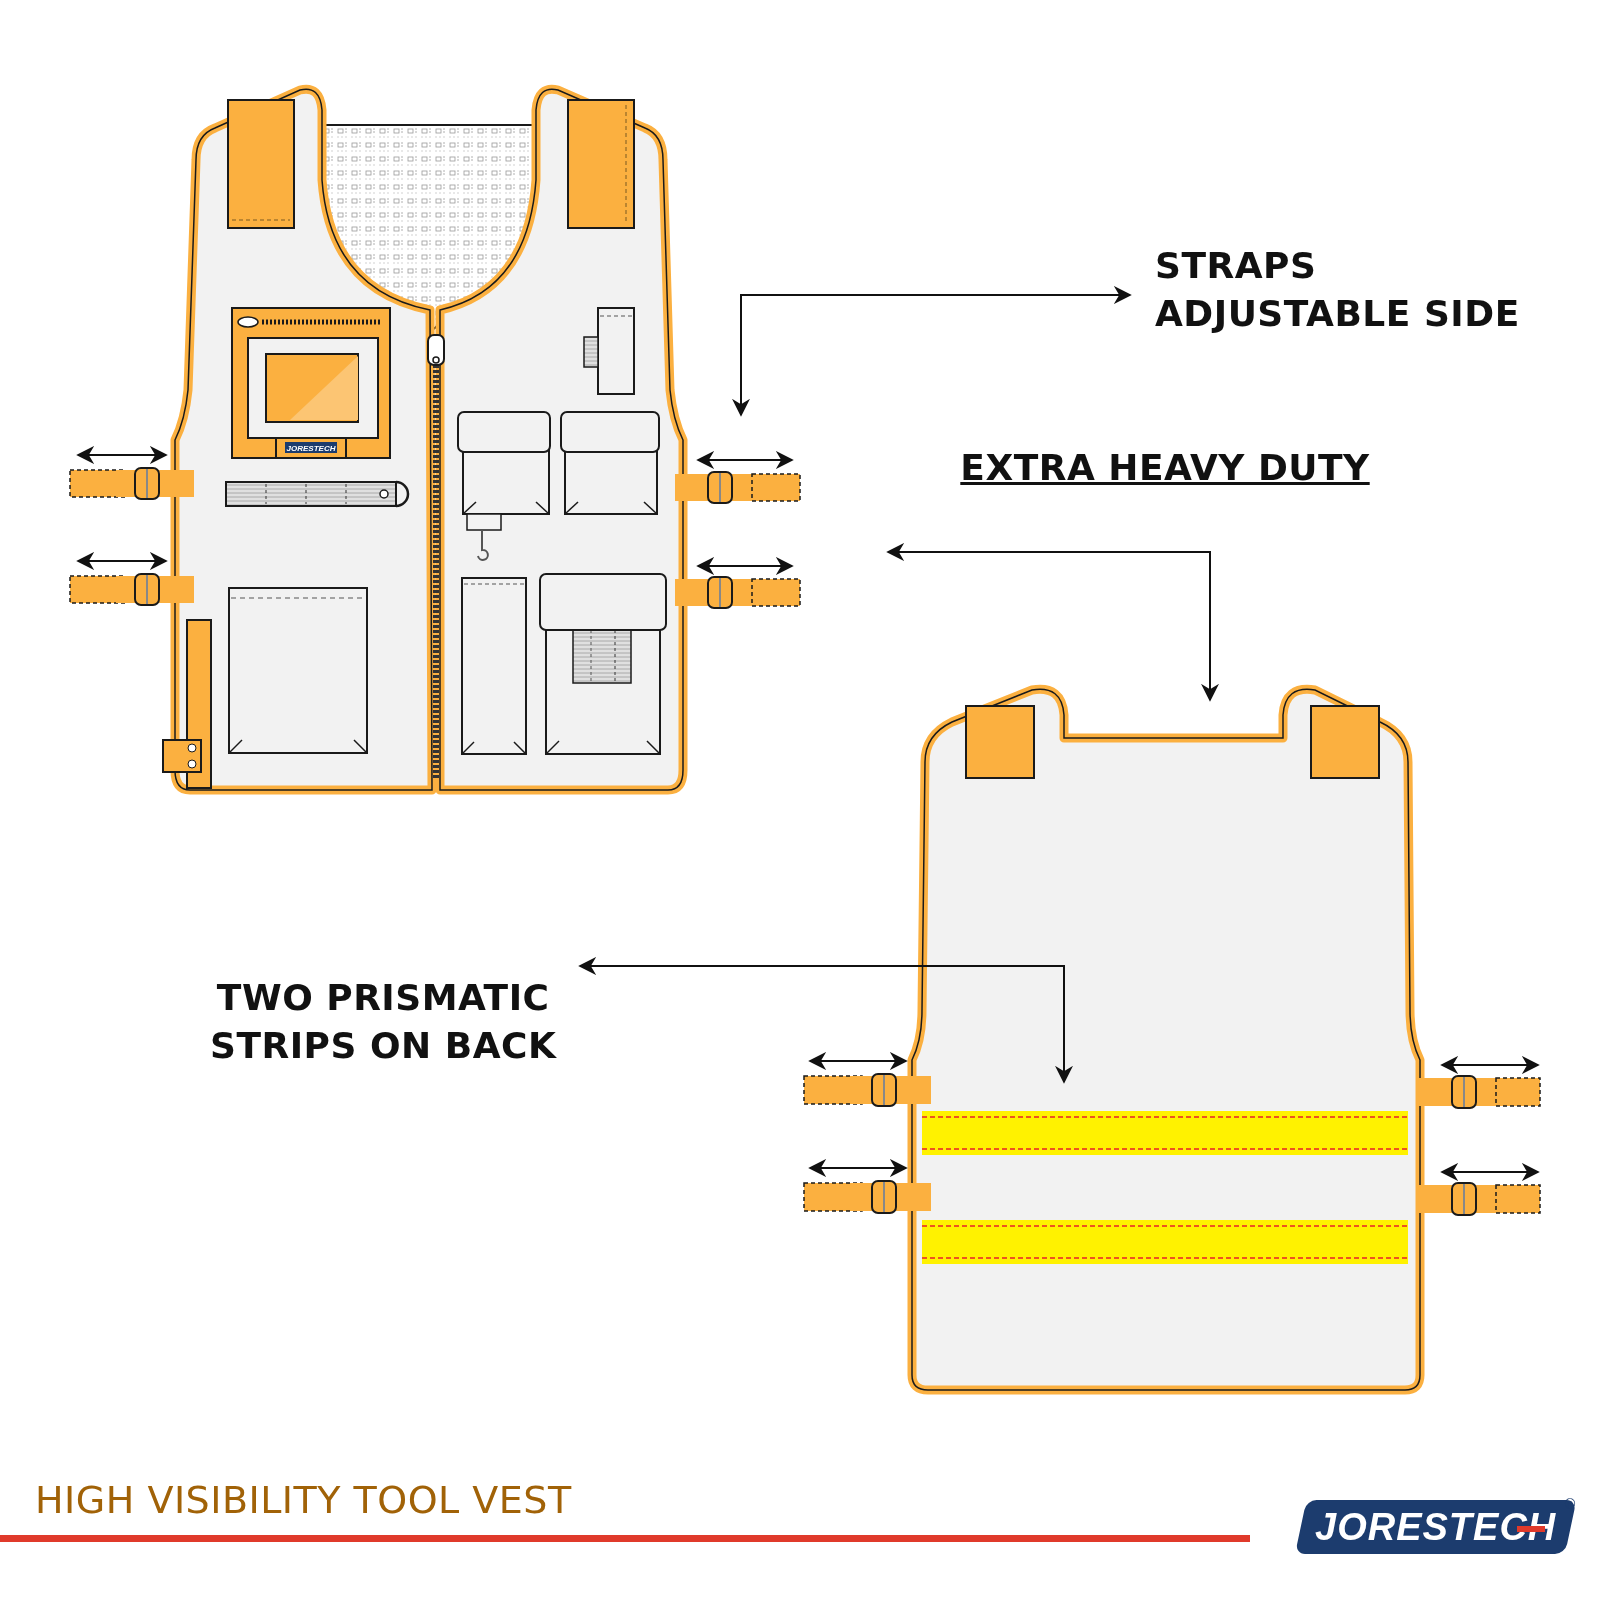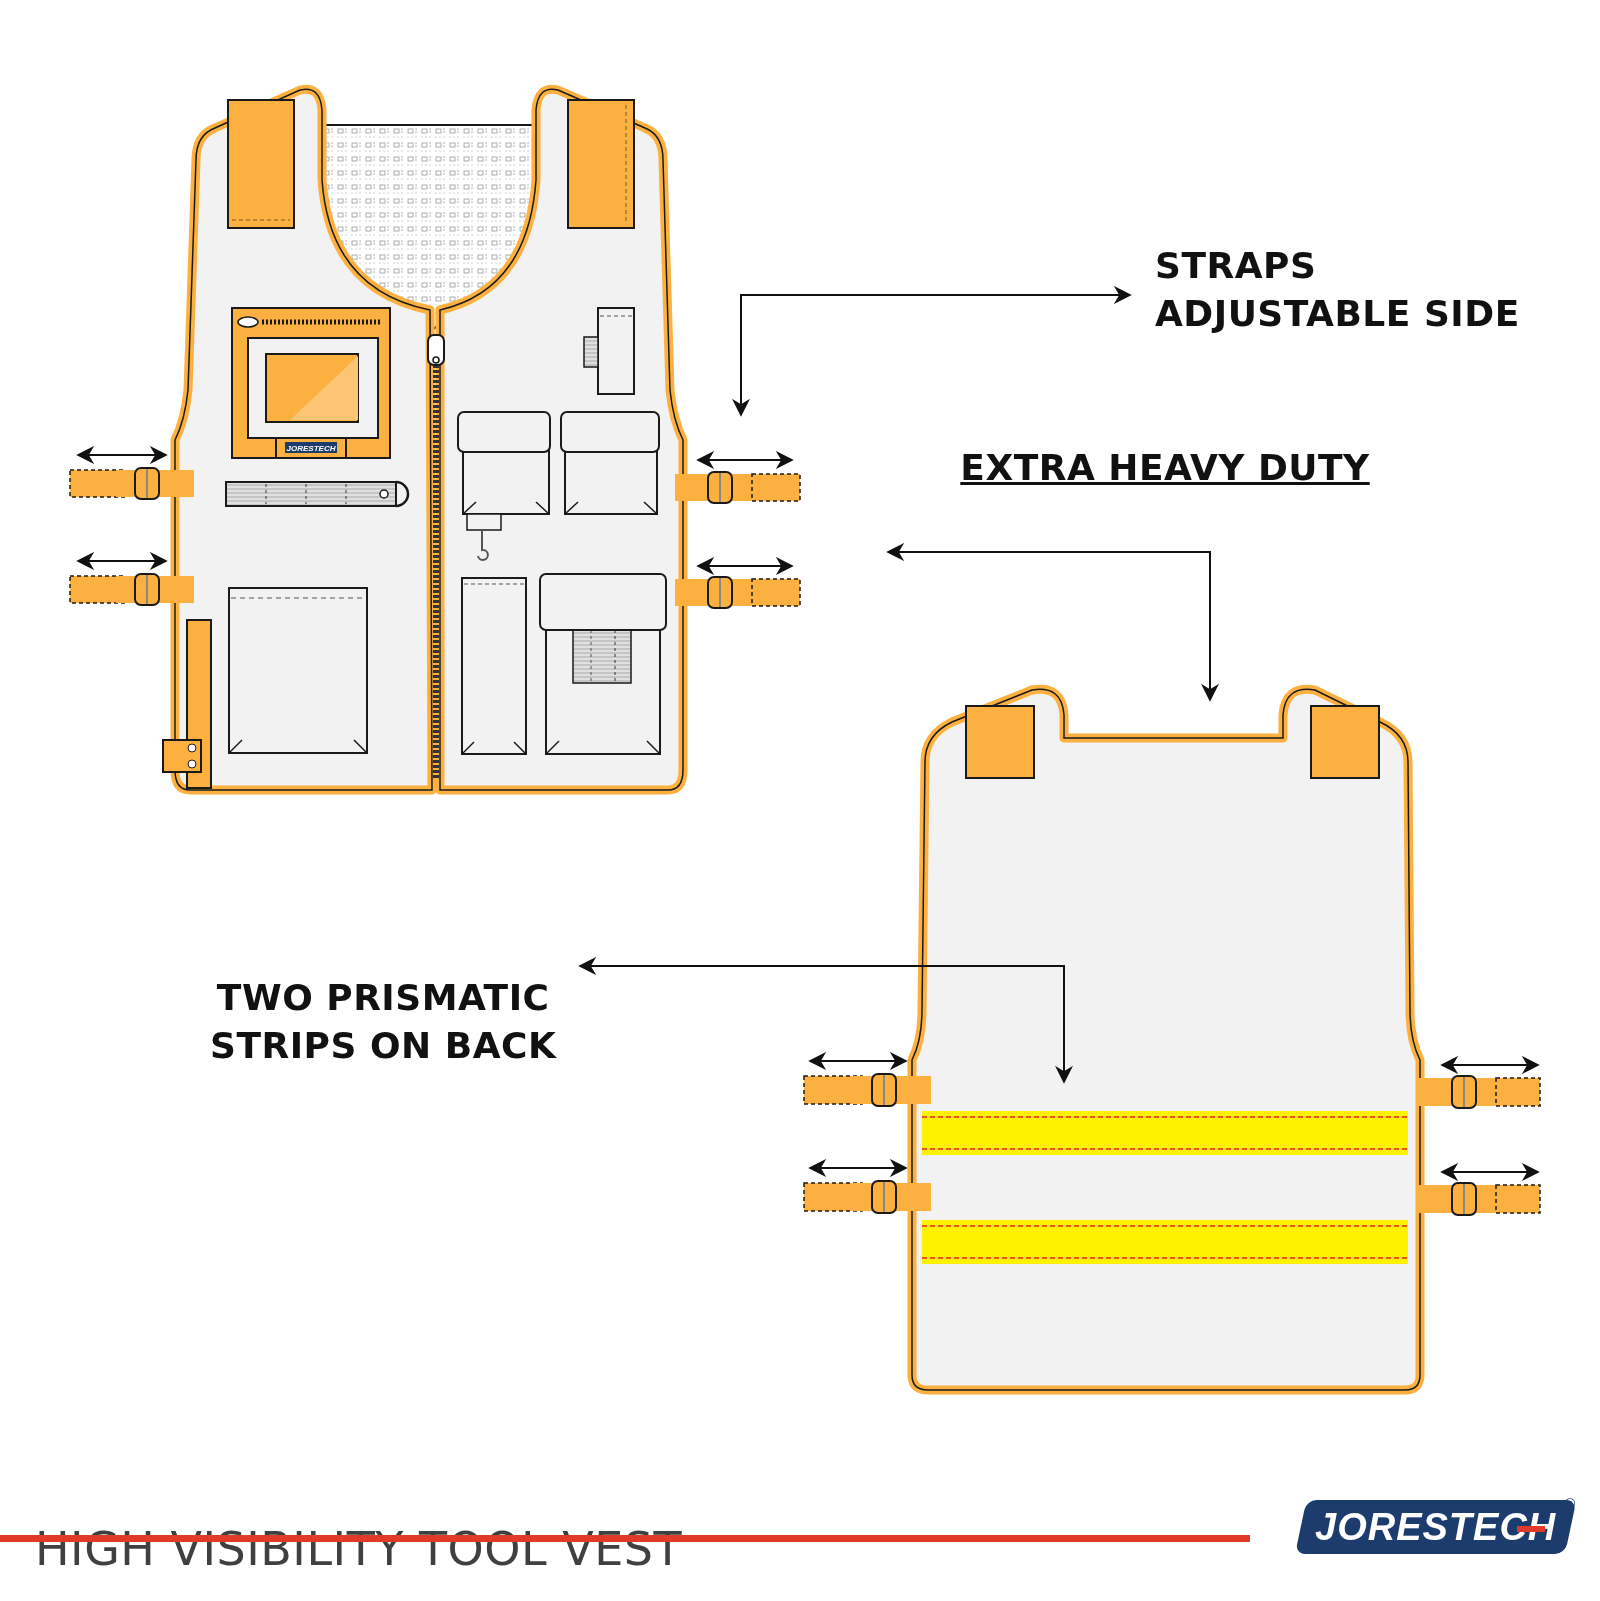--- a/index.html
+++ b/index.html
@@ -3,21 +3,21 @@
 <meta charset="utf-8">
 <style>
   html, body { margin:0; padding:0; background:#ffffff; }
   body { width:1600px; height:1601px; position:relative; overflow:hidden; font-family:"DejaVu Sans", sans-serif; }
   #canvas { position:absolute; left:0; top:0; width:1600px; height:1601px; }
   .label { position:absolute; font-family:"DejaVu Sans", sans-serif; font-weight:bold; color:#111; font-size:36px; line-height:48px; letter-spacing:0.5px; }
   .label span { display:block; white-space:nowrap; }
   #label-straps { left:1155px; top:242px; text-align:left; }
   #label-nylon { left:955px; top:444px; text-align:center; width:420px;text-decoration:underline; }
   #label-strips { left:210px; top:930px; text-align:center;margin-top:44px; }
-  #page-title { position:absolute; left:35px; top:1478px; font-family:"DejaVu Sans", sans-serif; font-size:46px; color:#404040; letter-spacing:0.5px; white-space:nowrap;margin-top:44px; }
+  #page-title { position:absolute; left:35px; top:1478px; font-family:"DejaVu Sans", sans-serif; font-size:38px; color:#a16207; letter-spacing:0.5px; white-space:nowrap; }
   #title-rule { position:absolute; left:0; top:1535px; width:1250px; height:7px; background:#e03a2b; }
   #brand-logo { position:absolute; left:1285px; top:1500px; width:290px; height:62px; }
   #brand-logo .plate { position:absolute; left:0; top:0; width:270px; height:54px; background:#1c3c6e; border-radius:10px; transform:skewX(-12deg); transform-origin:left bottom; left:10px; }
   #brand-logo .text { position:absolute; left:30px; top:6px; font-family:"Liberation Sans", sans-serif; font-weight:bold; font-style:italic; font-size:38px; color:#ffffff; letter-spacing:1px; }
   #brand-logo .reg { position:absolute; left:278px; top:-4px; font-size:14px; color:#1c3c6e; font-family:"DejaVu Sans", sans-serif; }
   #brand-logo .bar { position:absolute; left:232px; top:26px; width:28px; height:6px; background:#e03a2b; }
 </style>
 </head>
 <body>
 

